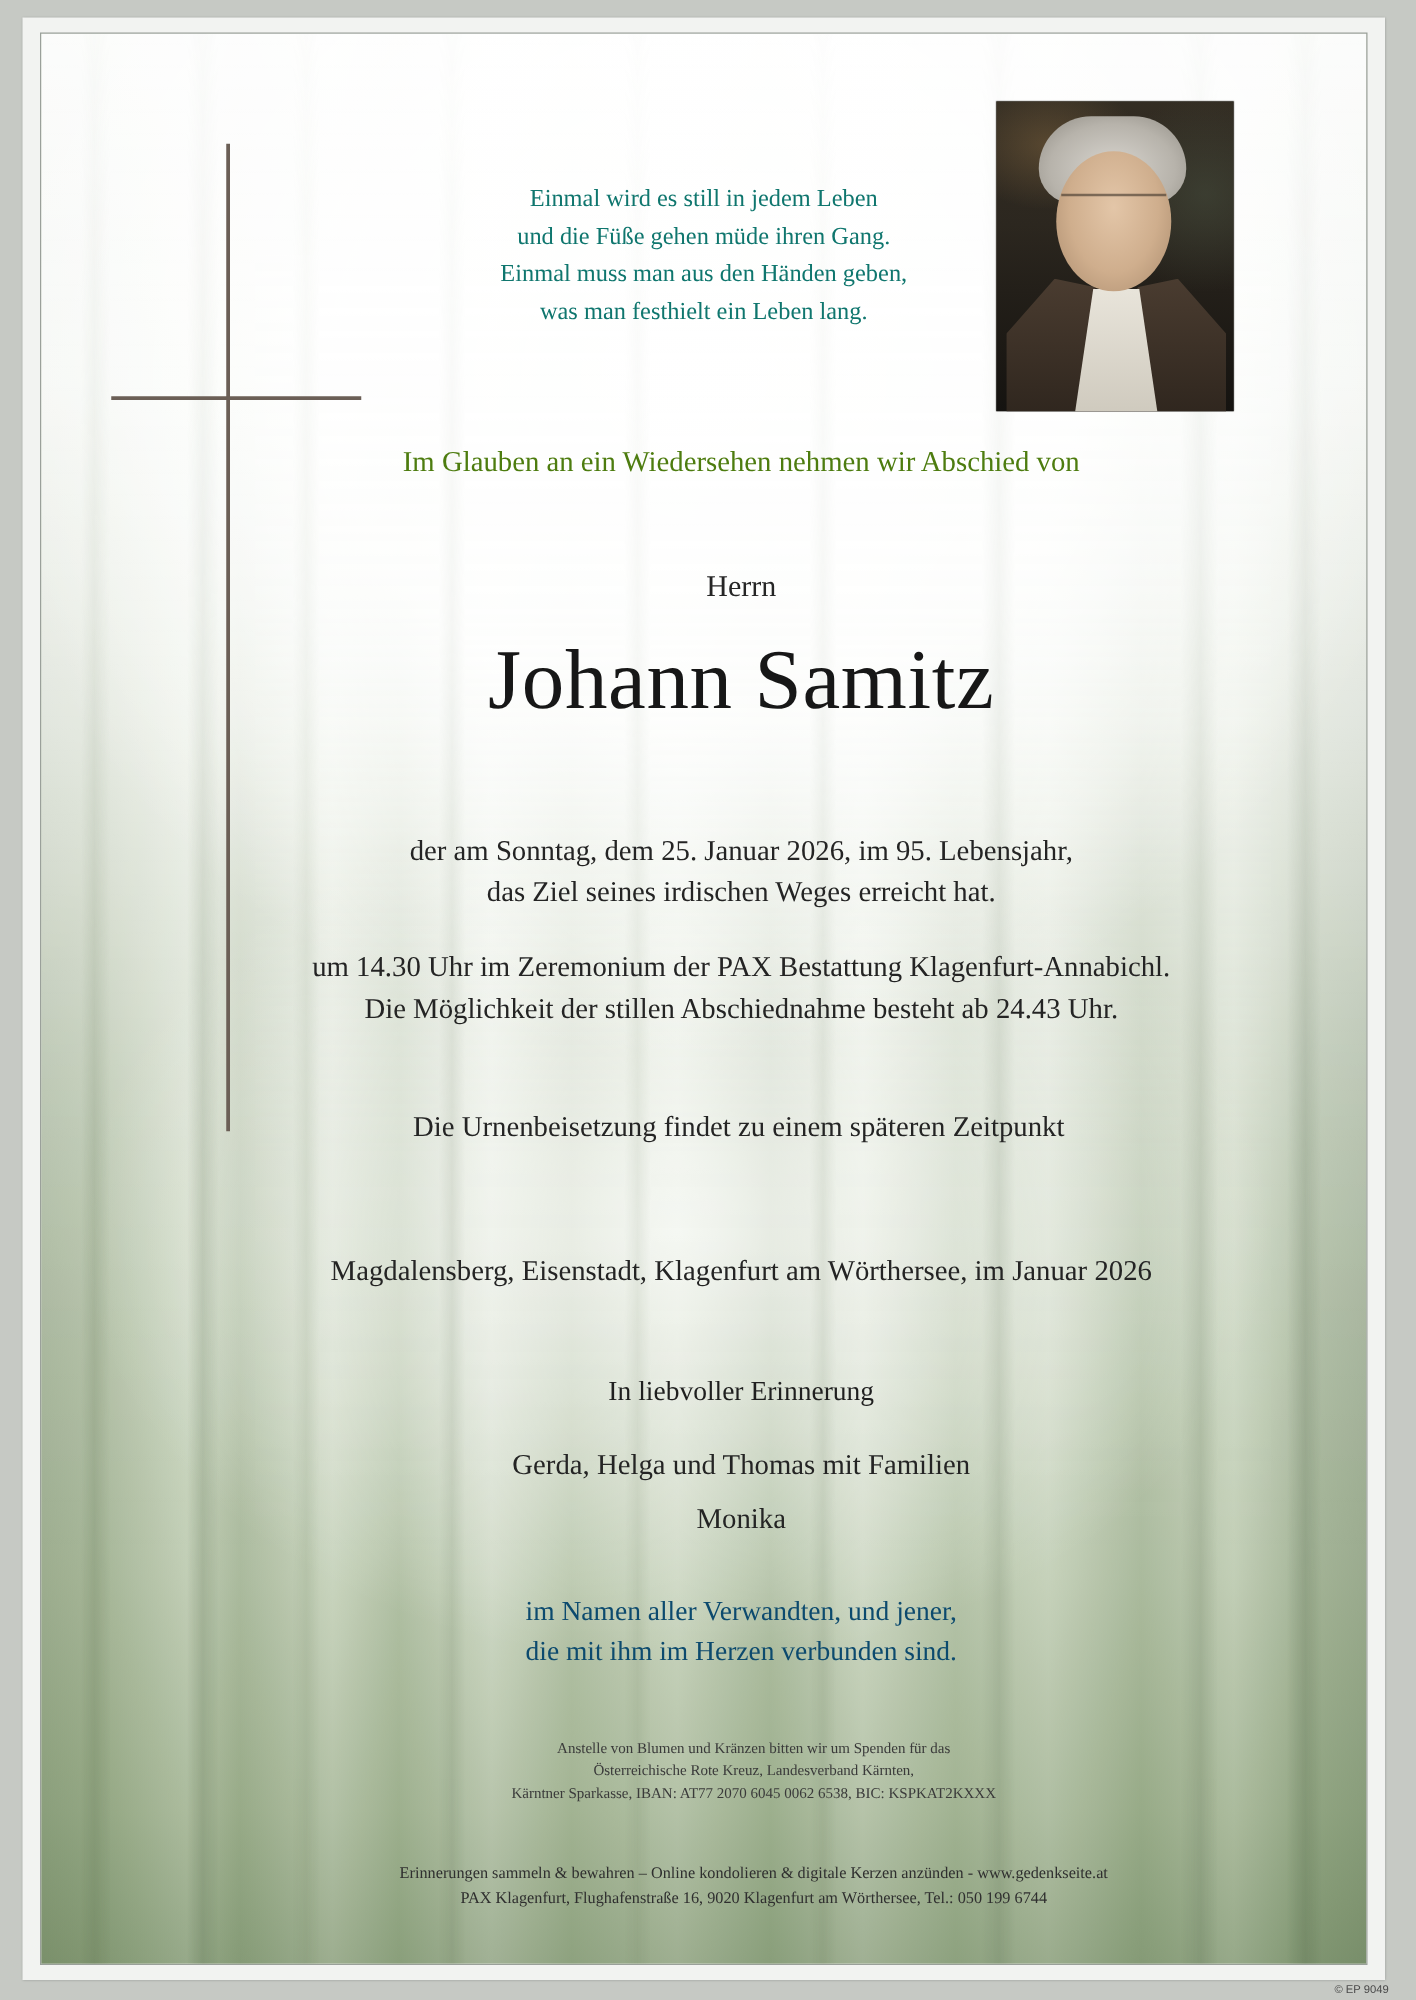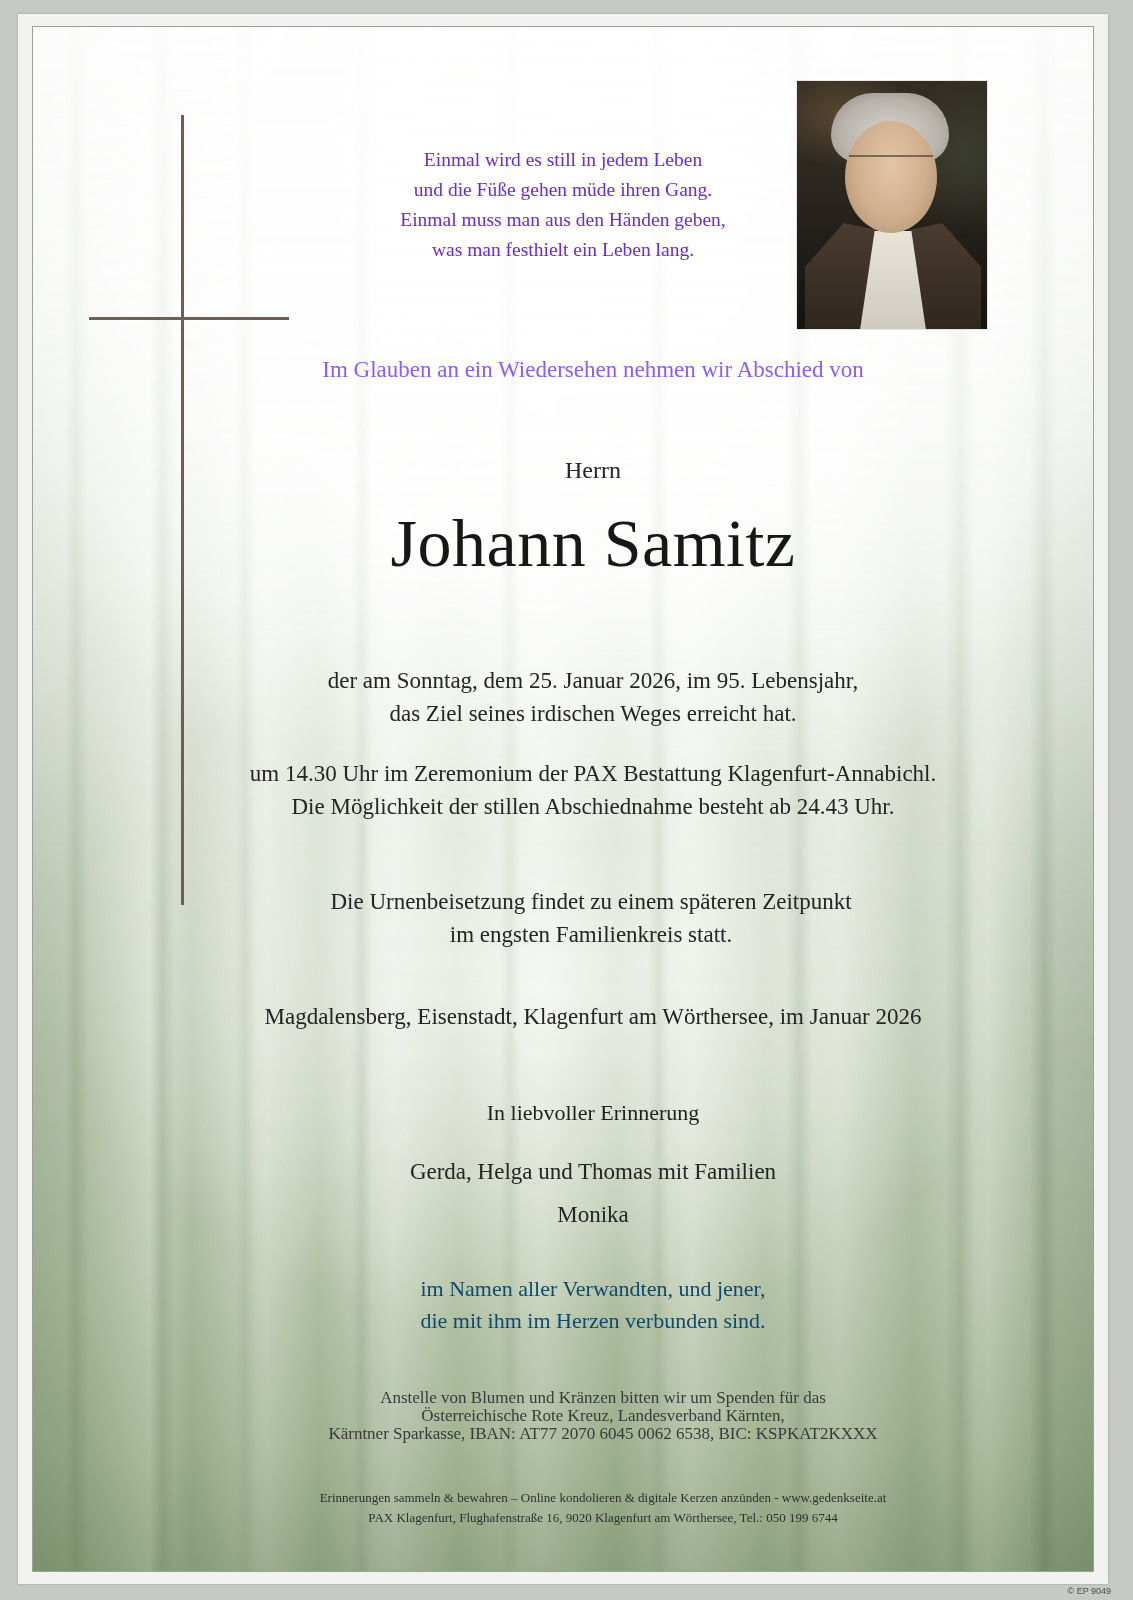--- a/index.html
+++ b/index.html
@@ -180,31 +180,31 @@
     text-align: center;
   }
 
   .poem {
     position: absolute;
     left: 250px;
     top: 118px;
     width: 560px;
     font-size: 19.5px;
     line-height: 30px;
-    color: #6d28d9;
+    color: #0f766e;
     text-align: center;
   }
 
   .faith {
     position: absolute;
     left: 160px;
     top: 330px;
     width: 800px;
     font-size: 23px;
-    color: #8b5cf6;
+    color: #4d7c0f;
   }
 
   .honorific {
     position: absolute;
     left: 160px;
     top: 430px;
     width: 800px;
     font-size: 24px;
     color: #262626;
   }
@@ -295,21 +295,21 @@
     font-size: 22px;
     line-height: 32px;
     color: #0c4a6e;
   }
 
   .donation {
     position: absolute;
     left: 240px;
     top: 1362px;
     width: 660px;
-    font-size: 17px;
+    font-size: 12px;
     line-height: 18px;
     color: #3a3a3a;
   }
 
   .footer {
     position: absolute;
     left: 180px;
     top: 1461px;
     width: 780px;
     font-size: 13px;
@@ -371,21 +371,20 @@
           <span class="line">das Ziel seines irdischen Weges erreicht hat.</span>
         </div>
 
         <div class="farewell">
           <span class="line">um 14.30 Uhr im Zeremonium der PAX Bestattung Klagenfurt-Annabichl.</span>
           <span class="line">Die Möglichkeit der stillen Abschiednahme besteht ab 24.43 Uhr.</span>
         </div>
 
         <div class="urn">
           <span class="line">Die Urnenbeisetzung findet zu einem späteren Zeitpunkt</span>
-          <span class="line">im engsten Familienkreis statt.</span>
         </div>
 
         <div class="places">Magdalensberg, Eisenstadt, Klagenfurt am Wörthersee, im Januar 2026</div>
 
         <div class="memory-title">In liebvoller Erinnerung</div>
 
         <div class="family1">Gerda, Helga und Thomas mit Familien</div>
         <div class="family2">Monika</div>
 
         <div class="behalf">

